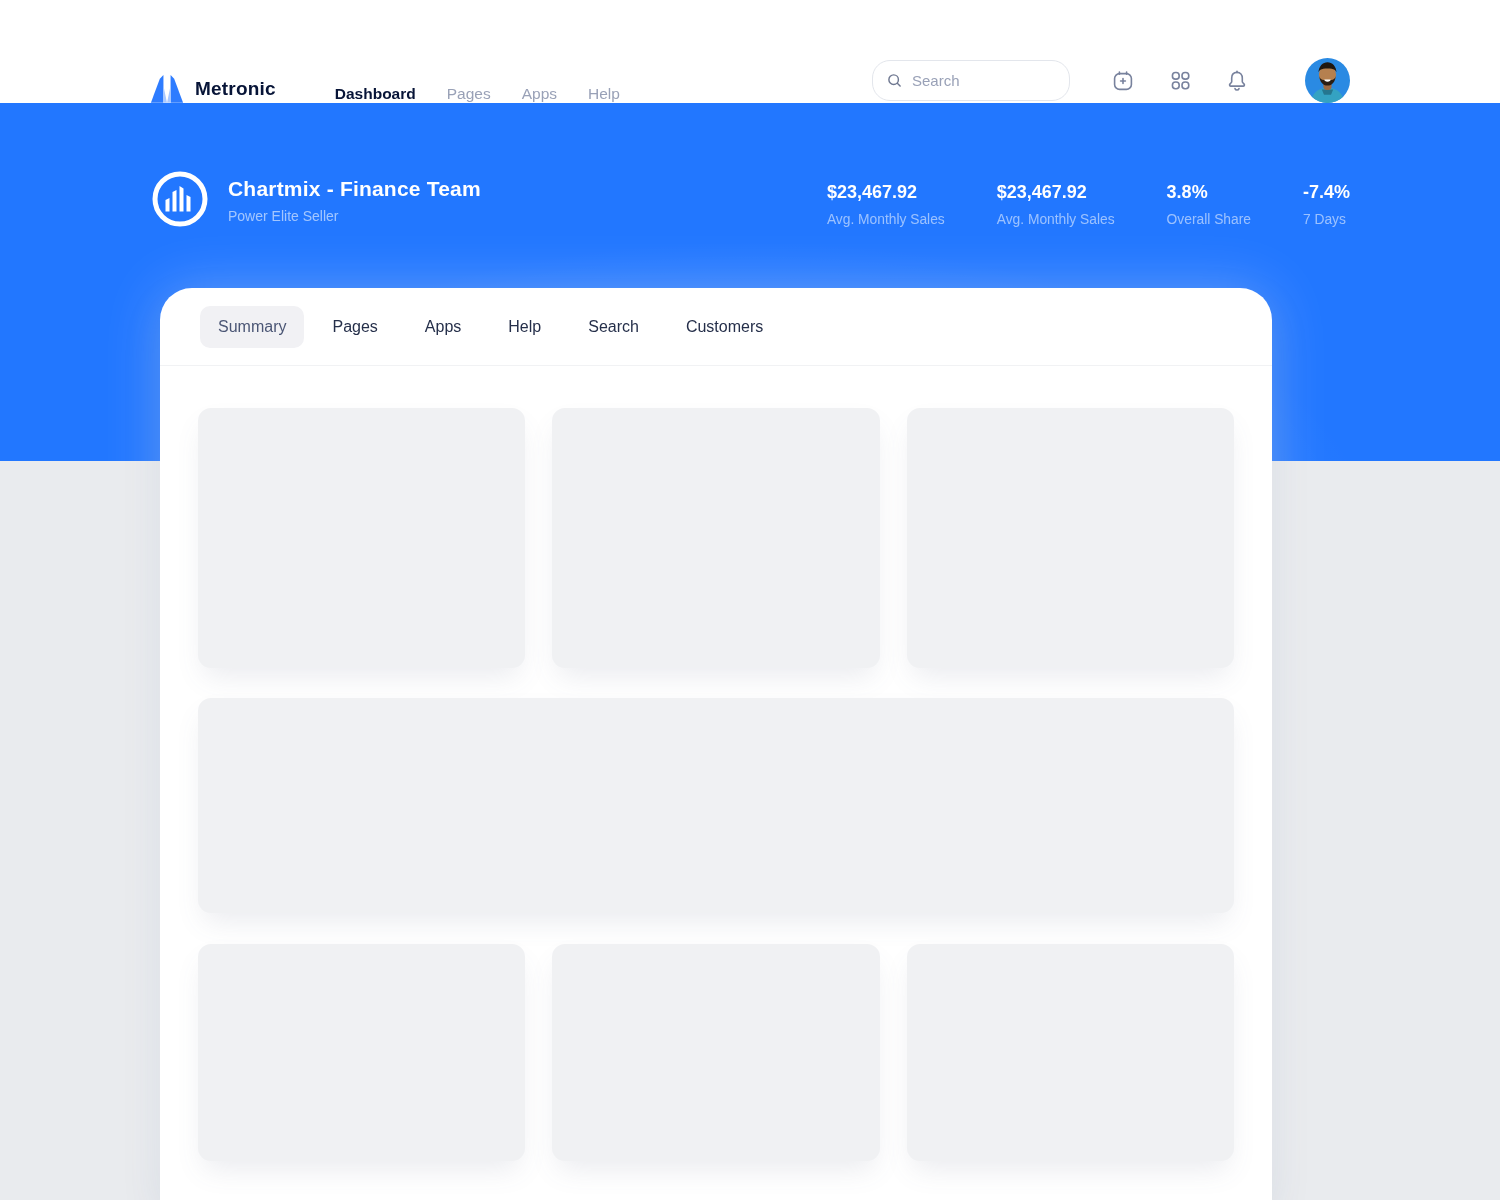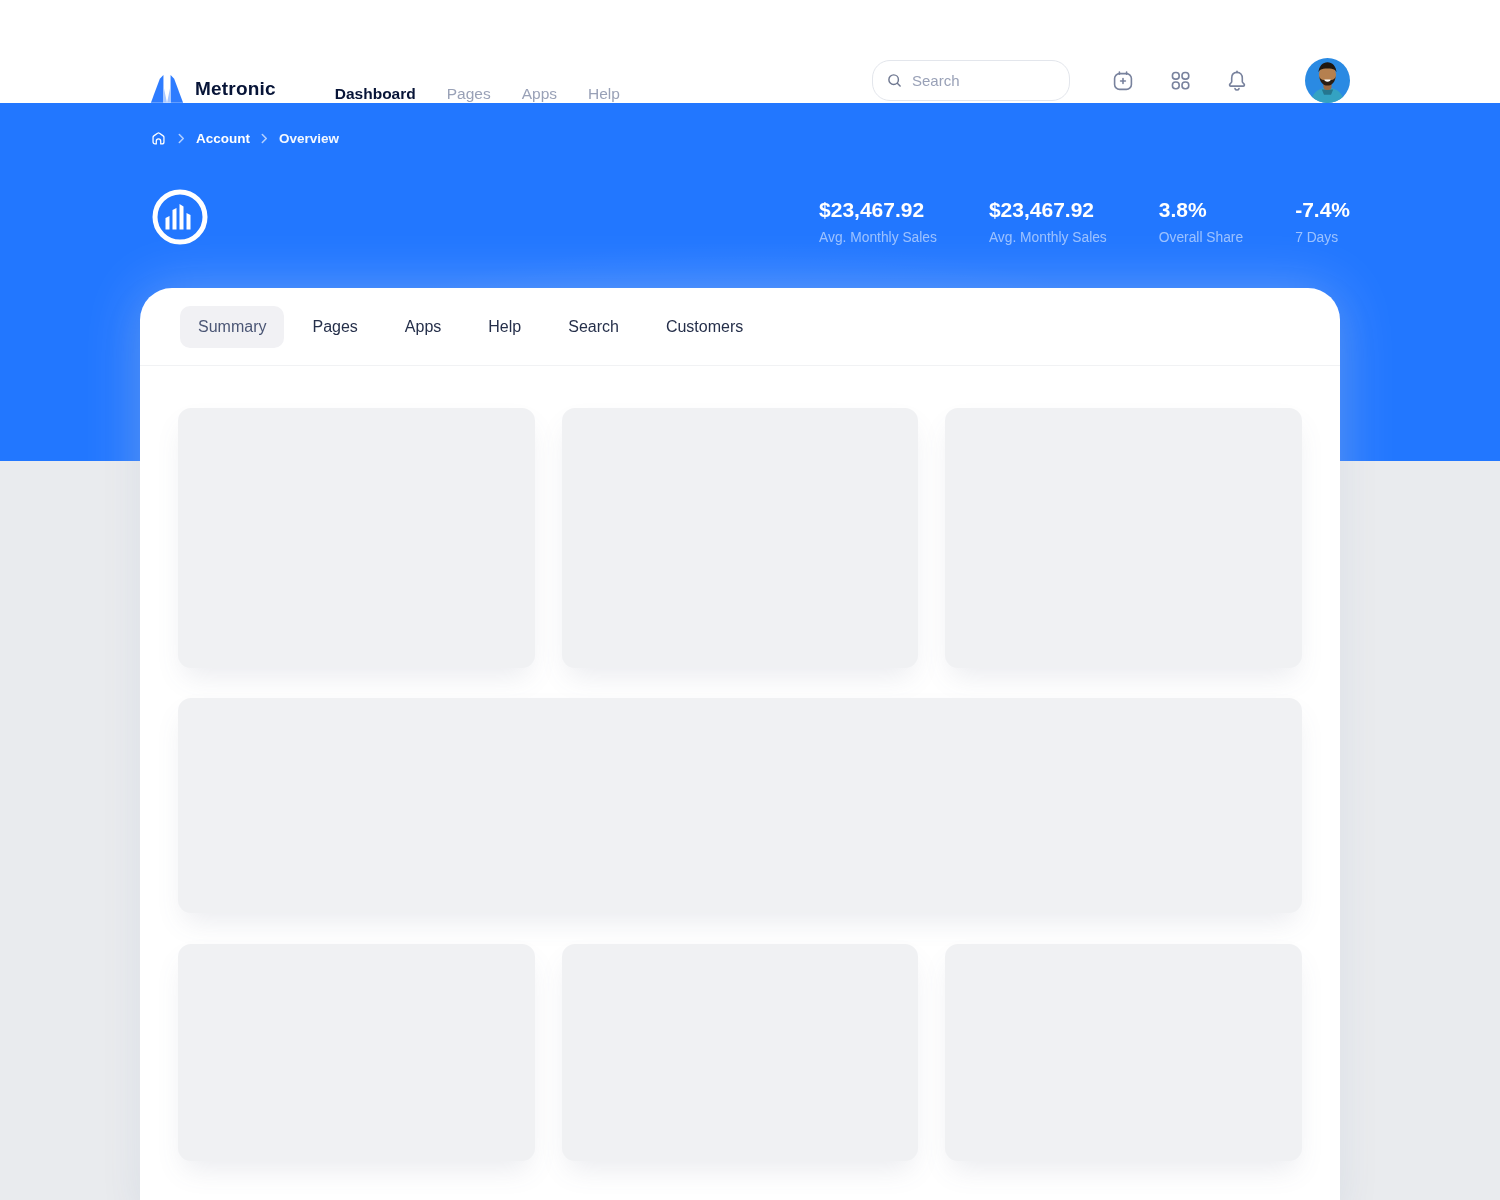--- a/index.html
+++ b/index.html
@@ -54,26 +54,26 @@
   .crumb-sep { display: flex; align-items: center; }
   .home-link { display: flex; align-items: center; cursor: pointer; }
 
   .hero-row { margin-top: 40px; display: flex; align-items: flex-start; }
   .hero-id { display: flex; align-items: center; gap: 18px; }
   .hero-texts { padding-top: 3px; }
   .hero-title { font-size: 21px; line-height: 26px; font-weight: 700; color: #ffffff; letter-spacing: .2px; }
   .hero-subtitle { margin-top: 6px; font-size: 14px; line-height: 17px; font-weight: 500; color: rgba(255,255,255,0.58); }
 
   .hero-stats { margin-left: auto; display: flex; gap: 52px; padding-top: 10px; }
-  .stat-value { font-size: 21px; line-height: 26px; font-weight: 700; color: #ffffff; }
+  .stat-value { font-size: 18px; line-height: 26px; font-weight: 700; color: #ffffff; }
   .stat-label { margin-top: 6px; font-size: 13.8px; line-height: 17px; font-weight: 500; color: rgba(255,255,255,0.55); white-space: nowrap; }
 
   
   .card {
-    position: absolute; top: 288px; left: 140px; width: 1200px; height: 912px;
+    position: absolute; top: 288px; left: 160px; width: 1112px; height: 912px;
     background: #ffffff; border-radius: 32px 32px 0 0; z-index: 2;
     box-shadow: 0 0 55px rgba(255,255,255,0.30), 0 14px 40px rgba(24,48,110,0.10);
   }
   .card-tabs {
     height: 78px; display: flex; align-items: center; gap: 47px;
     padding: 0 40px; border-bottom: 1px solid #f1f2f4;
   }
   .tab { font-size: 16px; font-weight: 500; color: #252f4a; cursor: pointer; white-space: nowrap; }
   .tab.active {
     background: #f1f1f4; color: #4b5675; border-radius: 10px;
@@ -165,53 +165,38 @@
             <path d="M14.2 16.5 C14.2 23.8 18 27.6 22.5 27.6 C27 27.6 30.8 23.8 30.8 16.5 C30.8 20.8 28.6 22.4 22.5 22.4 C16.4 22.4 14.2 20.8 14.2 16.5 Z" fill="#2a1e14"></path>
             <path d="M19.4 21.6 a3.1 2.1 0 0 0 6.2 0 Z" fill="#ffffff"></path>
           </g>
         </svg>
       </button>
     </div>
   </div>
 </header>
 
 <section class="hero">
-  <div class="breadcrumb">
-    <span class="home-link">
-      <svg width="17" height="17" viewBox="0 0 20 20" fill="none" stroke="#ffffff" stroke-width="1.5" stroke-linecap="round" stroke-linejoin="round">
-        <path d="M3.6 8.6 c0 -.7 .3 -1.3 .9 -1.7 L8.9 3.7 a1.8 1.8 0 0 1 2.2 0 l4.4 3.2 c.6 .4 .9 1 .9 1.7 v5.5 a2.3 2.3 0 0 1 -2.3 2.3 h-1.5 v-3.3 a2.6 2.6 0 0 0 -5.2 0 v3.3 H5.9 a2.3 2.3 0 0 1 -2.3 -2.3 Z"></path>
-      </svg>
-    </span>
-    <span class="crumb-sep">
-      <svg width="7" height="11" viewBox="0 0 8 12" fill="none" stroke="rgba(255,255,255,0.65)" stroke-width="1.8" stroke-linecap="round" stroke-linejoin="round">
-          <path d="M1.5 1.5 L6 6 L1.5 10.5"></path>
-        </svg>
-    </span>
-    <span class="crumb">Account</span>
-    <span class="crumb-sep">
-      <svg width="7" height="11" viewBox="0 0 8 12" fill="none" stroke="rgba(255,255,255,0.65)" stroke-width="1.8" stroke-linecap="round" stroke-linejoin="round">
-          <path d="M1.5 1.5 L6 6 L1.5 10.5"></path>
-        </svg>
-    </span>
-    <span class="crumb last">Overview</span>
-  </div>
 
   <div class="hero-row">
     <div class="hero-id">
       <span style="display:flex">
         <svg width="60" height="60" viewBox="0 0 60 60" fill="none">
           <circle cx="30" cy="30" r="25" stroke="#ffffff" stroke-width="5"></circle>
           <g fill="#ffffff">
             <polygon points="15.5,42.5 15.5,31 19.5,29 19.5,42.5"></polygon>
             <polygon points="22.5,42.5 22.5,23 26.5,21 26.5,42.5"></polygon>
             <polygon points="29.5,42.5 29.5,17 33.5,19.5 33.5,42.5"></polygon>
             <polygon points="36.5,42.5 36.5,26 40.5,28 40.5,42.5"></polygon>
           </g>
         </svg>
       </span>
+      <div class="hero-texts">
+        <div class="hero-title">Chartmix - Finance Team</div>
+        <div class="hero-subtitle">Power Elite Seller</div>
+      </div>
     </div>
 
     <div class="hero-stats">
       <div class="stat">
         <div class="stat-value">$23,467.92</div>
         <div class="stat-label">Avg. Monthly Sales</div>
       </div>
       <div class="stat">
         <div class="stat-value">$23,467.92</div>
         <div class="stat-label">Avg. Monthly Sales</div>

